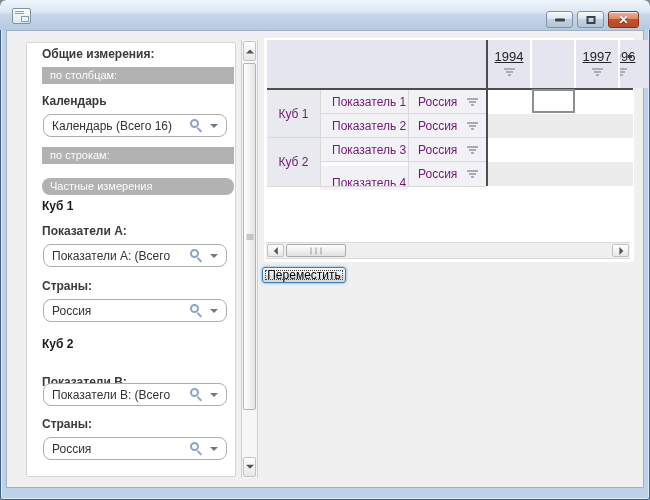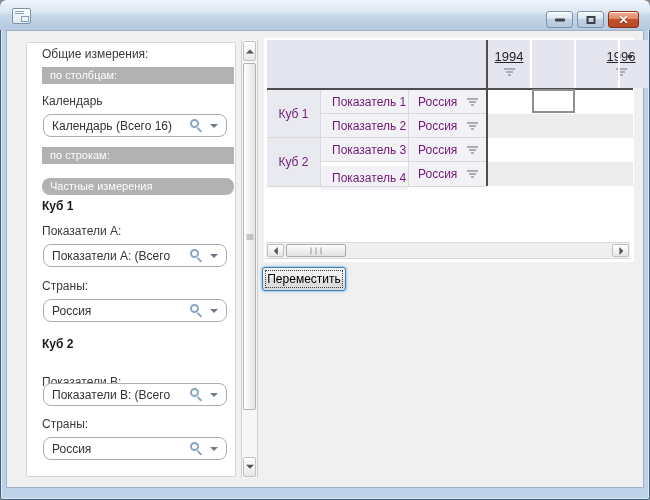--- a/index.html
+++ b/index.html
@@ -20,21 +20,21 @@
     box-shadow:inset 0 1px 0 rgba(255,255,255,.8);}
   .winbtn .glyph{position:absolute;left:50%;top:50%;transform:translate(-50%,-50%);}
   #btn-close{background:linear-gradient(#efae97,#e08a67 45%,#c4512c 50%,#b44c29);border-color:#8c3015;}
   .dash{width:10px;height:3px;background:#3a424c;border-radius:1px;}
   .sq{width:9px;height:8px;border:2px solid #3a424c;background:transparent;box-sizing:border-box;}
   .xg{color:#fff;font-weight:bold;font-size:12px;line-height:12px;text-shadow:0 1px 1px #6e2410;}
   
   #client{left:6px;top:30px;width:638px;height:458px;background:#f0f0f0;border:1px solid #9fb1c3;box-sizing:border-box;}
   
   #panel{left:26px;top:42px;width:210px;height:435px;background:#fff;border:1px solid #d6d6d6;border-radius:2px;box-sizing:border-box;}
-  .sb-label{font-size:12px;color:#3a3a3a;white-space:nowrap;}
+  .sb-label{font-size:12px;color:#3a3a3a;white-space:nowrap;font-weight:bold;}
   .sb-title{font-size:12px;font-weight:bold;color:#1a1a1a;}
   .sb-bar{left:42px;width:192px;height:17px;background:#b2b2b2;color:#fdfdfd;font-size:11px;line-height:17px;padding-left:8px;box-sizing:border-box;white-space:nowrap;}
   .combo{left:43px;width:184px;height:23px;background:#fff;border:1px solid #adadad;border-radius:8px;box-sizing:border-box;}
   .combo-text{position:absolute;left:8px;top:4px;right:44px;font-size:12px;color:#333;white-space:nowrap;overflow:hidden;}
   .search-ic{position:absolute;right:27px;top:4px;width:9px;height:9px;border:2px solid #8aa5c6;border-radius:50%;box-sizing:border-box;}
   .search-ic::after{content:"";position:absolute;left:6px;top:6px;width:6px;height:2px;background:#8aa5c6;transform:rotate(45deg);transform-origin:0 0;border-radius:1px;}
   .chev{position:absolute;right:8px;top:9px;width:0;height:0;border-left:4px solid transparent;border-right:4px solid transparent;border-top:4px solid #6d7a87;}
   
   .vsb{width:17px;background:#f6f6f6;border-left:1px solid #cfcfcf;border-right:1px solid #cfcfcf;box-sizing:border-box;}
   .sb-btn{background:linear-gradient(#ffffff,#e7e7e7);border:1px solid #c2c2c2;border-radius:2px;box-sizing:border-box;}
@@ -64,21 +64,21 @@
   .kubcell{left:267px;width:53px;background:#e9e9f0;display:flex;align-items:center;justify-content:center;}
   .indcell{left:320px;width:88px;background:#f1f1f6;display:flex;align-items:center;padding-left:12px;}
   .ctycell{left:408px;width:78px;background:#f1f1f6;display:flex;align-items:center;padding-left:10px;}
   .ctycell .funnel{position:absolute;right:8px;top:8px;}
   .gline{background:#d9d9d9;}
   .stripe{left:488px;width:145px;height:24px;background:#ececec;}
   .datarow{left:488px;width:145px;height:24px;}
   #focuscell{left:532px;top:89px;width:43px;height:24px;background:#fff;border:2px solid #8a8f94;box-sizing:border-box;}
   #partialmark{left:628px;top:55px;width:4px;height:3px;background:#3a3a3a;}
   
-  #movebtn{left:262px;top:267px;width:84px;height:24px;border:1px solid #3c7fb1;border-radius:3px;box-sizing:border-box;
+  #movebtn{left:262px;top:267px;width:84px;height:16px;border:1px solid #3c7fb1;border-radius:3px;box-sizing:border-box;
     background:linear-gradient(#f4f4f4,#efefef 45%,#e2e2e2 50%,#d9d9d9);
     box-shadow:0 0 3px rgba(66,142,212,.9);
     font-size:12px;color:#000;display:flex;align-items:center;justify-content:center;}
   #movebtn .dotted{position:absolute;left:2px;top:2px;right:2px;bottom:2px;border:1px dotted #3e3e3e;}
 </style>
 </head>
 <body>
 
 <div id="win">
 
@@ -173,20 +173,28 @@
   <div class="whitesep abs" style="left:530px;"></div>
   <div class="yearcell abs" style="left:564px;width:56px;padding-left:29px;">
     <span class="yeartxt">1996</span>
     <span class="funnel fun-center" style="display:block;">
         <i class="f1"></i>
         <i class="f2"></i>
         <i class="f3"></i>
       </span>
   </div>
   <div class="whitesep abs" style="left:574px;"></div>
+  <div class="yearcell abs" style="left:576px;width:42px;">
+    <span class="yeartxt">1997</span>
+    <span class="funnel fun-center" style="display:block;">
+        <i class="f1"></i>
+        <i class="f2"></i>
+        <i class="f3"></i>
+      </span>
+  </div>
   <div class="whitesep abs" style="left:618px;"></div>
   <div id="partialmark" class="abs"></div>
 
   <div class="darkline abs" style="left:267px;top:88px;width:366px;height:2px;"></div>
   <div class="darkline abs" style="left:486px;top:40px;width:2px;height:146px;"></div>
 
   <div class="cell kubcell abs" style="top:90px;height:47px;">
     <span>Куб 1</span>
   </div>
   <div class="cell kubcell abs" style="top:138px;height:48px;">
@@ -222,21 +230,21 @@
   </div>
   <div class="cell ctycell abs" style="top:138px;height:23px;">
     <span>Россия</span>
     <span class="funnel">
         <i class="f1"></i>
         <i class="f2"></i>
         <i class="f3"></i>
       </span>
   </div>
 
-  <div class="cell indcell abs" style="top:166px;height:24px;">
+  <div class="cell indcell abs" style="top:166px;height:24px;align-items:flex-end;">
     <span>Показатель 4</span>
   </div>
   <div class="cell ctycell abs" style="top:162px;height:24px;">
     <span>Россия</span>
     <span class="funnel">
         <i class="f1"></i>
         <i class="f2"></i>
         <i class="f3"></i>
       </span>
   </div>

